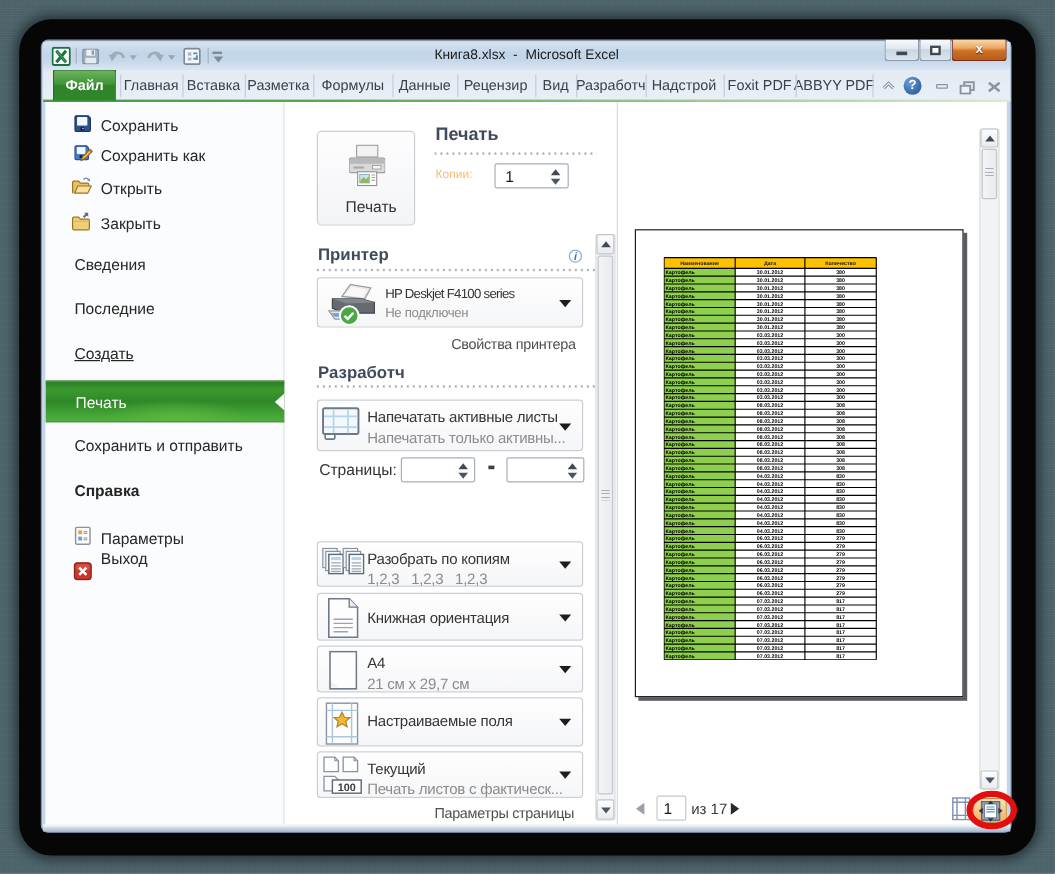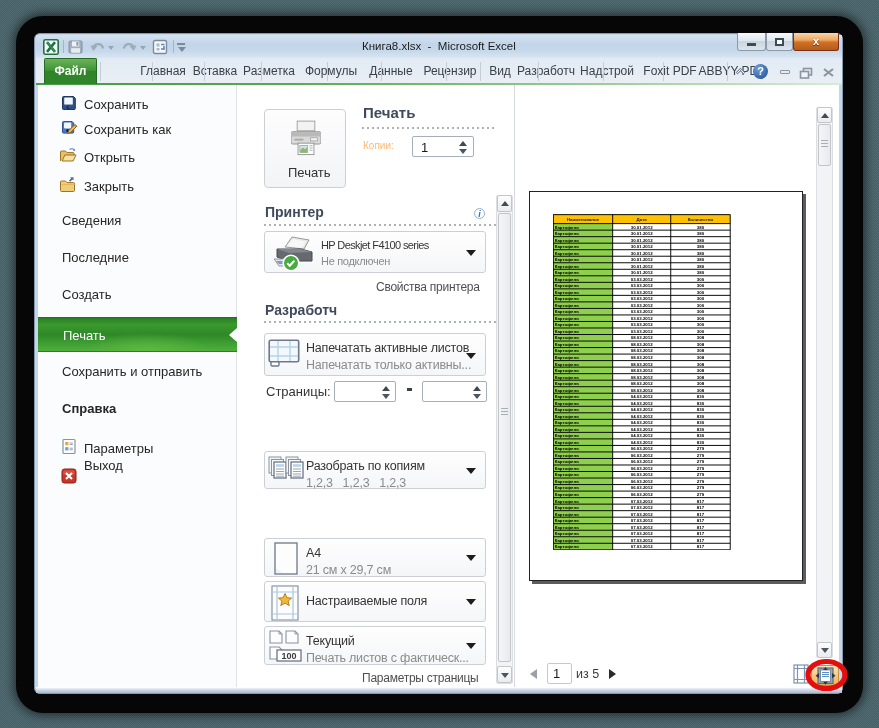--- a/index.html
+++ b/index.html
@@ -10,21 +10,21 @@
 #blackframe { left:16px; top:16px; width:847px; height:697px; background:#060606; border-radius:27px; box-shadow:0 0 9px 3px rgba(10,14,15,0.55); }
 #win { left:34px; top:33px; width:809px; height:661px; border-radius:6px; background:#c6d6e9; border:1px solid #8399b1; }
 #titlebar { left:36px; top:35px; width:806px; height:23px; background:linear-gradient(180deg,#d6e3f0 0%,#c2d5e9 40%,#c6d8ea 70%,#d9e6f3 100%); }
 #tabrow { left:36px; top:58px; width:806px; height:26px; background:linear-gradient(180deg,#e2eaf3,#e9eff5); }
 #greenline { left:36px; top:83px; width:806px; height:2px; background:linear-gradient(90deg,#4a9b46,#58a751 30%,#9fcf97 72%,#d9ebd5); }
 #content { left:38px; top:85px; width:801px; height:602px; background:#ffffff; }
 #bottomstrip { left:36px; top:687px; width:806px; height:6px; background:linear-gradient(180deg,#eef3f8 0%,#c9d5e2 45%,#a9bacb 100%); border-top:1px solid #fdfdfe; }
 
 .ttext { font-size:12px; color:#1c1c1c; }
 
-.tab { position:absolute; top:64px; font-size:12px; color:#3c414a; white-space:nowrap; text-align:center;margin-left:37px; }
+.tab { position:absolute; top:64px; font-size:12px; color:#3c414a; white-space:nowrap; text-align:center; }
 .tabsep { position:absolute; top:62px; width:1px; height:19px; background:#c5cdd8; }
 #filetab { left:44px; top:58px; width:53px; height:26px; background:linear-gradient(180deg,#6cb25c 0%,#3f9436 45%,#2e8427 50%,#30872b 100%); border:1px solid #256b21; border-bottom:none; border-radius:2px 2px 0 0; color:#fff; font-weight:bold; font-size:12px; text-align:center; line-height:25px; }
 
 #leftnav { left:38px; top:85px; width:199px; height:602px; background:#fbfcfd; border-right:1px solid #e2e5e8; }
 .navitem { position:absolute; font-size:13px; color:#262626; white-space:nowrap; }
 #printsel { left:38px; top:317px; width:199px; height:35px; background:radial-gradient(90px 26px at 55% 100%,#5cb83f 0%,rgba(92,184,63,0) 70%),linear-gradient(180deg,#2a7d24 0%,#3b9a2f 20%,#2f8827 50%,#41a134 80%,#4fae3c 100%); border-top:1px solid #256f20; border-bottom:1px solid #2c7d26; }
 #printsel .lbl { position:absolute; left:25px; top:10px; color:#ffffff; font-size:13px; }
 #printnotch { left:229px; top:327.5px; width:0; height:0; border-right:8px solid #ffffff; border-top:7px solid transparent; border-bottom:7px solid transparent; }
 
 .h1 { position:absolute; font-size:15px; font-weight:bold; color:#3f4b5c; }
@@ -175,21 +175,21 @@
     <rect x="2.2" y="2.2" width="11.6" height="5" rx="2" fill="#d95c4d" opacity="0.7"></rect>
     <path d="M5 5 l6 6 M11 5 l-6 6" stroke="#fff" stroke-width="2.1"></path>
   </svg>
 
   <div class="navitem" style="left:84px; top:97px;">Сохранить</div>
   <div class="navitem" style="left:84px; top:122px;">Сохранить как</div>
   <div class="navitem" style="left:84px; top:150px;">Открыть</div>
   <div class="navitem" style="left:84px; top:179px;">Закрыть</div>
   <div class="navitem" style="left:62px; top:213px;">Сведения</div>
   <div class="navitem" style="left:62px; top:250px;">Последние</div>
-  <div class="navitem" style="left:62px; top:287px;">Создать</div>
+  <div class="navitem" style="left:62px; top:287px;text-decoration:underline;">Создать</div>
   <div class="abs" id="printsel">
       <div class="lbl">Печать</div>
     </div>
   <div class="abs" id="printnotch"></div>
   <div class="navitem" style="left:62px; top:364px;">Сохранить и отправить</div>
   <div class="navitem" style="left:62px; top:401px;font-weight:bold;">Справка</div>
   <div class="navitem" style="left:84px; top:441px;">Параметры</div>
   <div class="navitem" style="left:84px; top:458px;">Выход</div>
 
   <div class="abs" style="left:264px; top:109px; width:82px; height:79px; background:linear-gradient(180deg,#fdfdfe,#f3f4f6); border:1px solid #ccd0d5; border-radius:4px;">
@@ -238,21 +238,21 @@
 
   <div class="h1" style="left:265px; top:302px; font-size:14px;">Разработч</div>
   <div class="dotline" style="left:264px; top:321px; width:233px;"></div>
 
   <div class="dd" style="top:333px; height:43px;">
     <svg style="position:absolute; left:3px; top:5px;" width="34" height="28" viewBox="0 0 34 28">
       <rect x="1.2" y="1.2" width="29.5" height="21.5" rx="1.5" fill="#f4f8fc" stroke="#6d7888" stroke-width="1.6"></rect>
       <path d="M10 2 V22 M22 2 V22 M2 8 H30 M2 17 H30" stroke="#b3d4ea" stroke-width="1.4"></path>
       <path d="M3 22.8 h8 v3 q0 1.2-1.2 1.2 h-5.6 q-1.2 0-1.2-1.2 Z" fill="#fdfefe" stroke="#6d7888" stroke-width="1.4"></path>
     </svg>
-    <div class="ddmain">Напечатать активные листов</div>
+    <div class="ddmain">Напечатать активные листы</div>
     <div class="ddsub">Напечатать только активны...</div>
     <div class="ddarr" style="top:19px;"></div>
   </div>
 
   <div class="abs" style="left:266px; top:384px; font-size:13px; color:#333;">Страницы:</div>
   <div class="abs" style="left:334px; top:381px; width:62px; height:21px; background:#fff; border:1px solid #a5aeb9; border-radius:2px;">
     <div class="tri-up" style="right:5px; top:4px;"></div>
     <div class="tri-dn" style="right:5px; top:12px;"></div>
   </div>
   <div class="abs" style="left:407px; top:388px; width:5px; height:2.5px; background:#3a4148;"></div>
@@ -277,20 +277,29 @@
         <rect x="6" y="6" width="12" height="16" fill="#fdfdfe" stroke="#5f6b7a" stroke-width="1.2"></rect>
         <rect x="8" y="8.2" width="8" height="2.6" fill="#b8d4e8"></rect>
         <path d="M8 13 h8 M8 15.5 h8 M8 18 h8 M8 20.2 h8" stroke="#9aa5b2" stroke-width="1"></path>
       </g>
     </svg>
     <div class="ddmain">Разобрать по копиям</div>
     <div class="ddsub">1,2,3&nbsp;&nbsp;&nbsp;1,2,3&nbsp;&nbsp;&nbsp;1,2,3</div>
     <div class="ddarr" style="top:16px;"></div>
   </div>
 
+  <div class="dd" style="top:494px; height:40px;">
+    <svg style="position:absolute; left:8px; top:3px;" width="26" height="34" viewBox="0 0 26 34">
+      <path d="M1 1 h17 l7 7 v25 h-24 Z" fill="#fdfdfe" stroke="#6d7888" stroke-width="1.3"></path>
+      <path d="M18 1 l0 7 l7 0" fill="#e9edf2" stroke="#6d7888" stroke-width="1.1"></path>
+      <path d="M5 18 h16 M5 21.5 h16 M5 25 h16 M5 28.5 h12" stroke="#9aa5b2" stroke-width="1.2"></path>
+    </svg>
+    <div class="ddmain" style="top:13px;">Книжная ориентация</div>
+    <div class="ddarr" style="top:17px;"></div>
+  </div>
 
   <div class="dd" style="top:538px; height:39px;">
     <svg style="position:absolute; left:9px; top:3px;" width="24" height="33" viewBox="0 0 24 33">
       <rect x="1" y="1" width="22" height="31" fill="#fdfdfe" stroke="#6d7888" stroke-width="1.3"></rect>
       <path d="M2 26 L2 31 L8 31 Z" fill="#eef1f5"></path>
     </svg>
     <div class="ddmain">A4</div>
     <div class="ddsub">21 см x 29,7 см</div>
     <div class="ddarr" style="top:16px;"></div>
   </div>
@@ -497,21 +506,21 @@
   <div class="sbbtn" style="left:817px; top:107px; height:16px;">
       <div class="tri-up" style="left:3px; top:5px;"></div>
     </div>
   <div class="sbthumb" style="left:818px; top:124px; height:42px;"></div>
   <div class="sbbtn" style="left:817px; top:642px; height:16px;">
       <div class="tri-dn" style="left:3px; top:5px;"></div>
     </div>
 
   <div class="abs" style="left:530px; top:669px; width:0; height:0; border-top:5px solid transparent; border-bottom:5px solid transparent; border-right:7px solid #9aa0a6;"></div>
   <div class="abs" style="left:547px; top:663px; width:25px; height:21px; background:#fff; border:1px solid #c4c9cf; border-radius:2px; font-size:13px; color:#1a1a1a; padding-left:5px; padding-top:2px;">1</div>
-  <div class="abs" style="left:576px; top:667px; font-size:12.5px; color:#3a3a3a;">из 5</div>
+  <div class="abs" style="left:576px; top:667px; font-size:12.5px; color:#3a3a3a;">из 17</div>
   <div class="abs" style="left:609px; top:669px; width:0; height:0; border-top:5px solid transparent; border-bottom:5px solid transparent; border-left:7px solid #2a2a2a;"></div>
 
   <svg class="abs" style="left:793px; top:664px;" width="16" height="20" viewBox="0 0 16 20">
     <rect x="1" y="1" width="14" height="18" fill="none" stroke="#7f94b3" stroke-width="1.2"></rect>
     <path d="M1 4.5 H15 M1 15.5 H15 M4.5 1 V19 M11.5 1 V19" stroke="#7f94b3" stroke-width="1.2"></path>
   </svg>
   <div class="abs" id="zoombtn" style="left:811px; top:665px; width:28px; height:21px; background:linear-gradient(180deg,#fce6b8,#f6c67f 55%,#f2b45c); border:1px solid #c08f45; border-radius:2px;">
     <svg style="position:absolute; left:3px; top:1px;" width="21" height="18" viewBox="0 0 21 18">
       <rect x="3" y="1" width="15" height="15.5" fill="#9aa7b6" stroke="#5f6b7a" stroke-width="1.2"></rect>
       <rect x="5.5" y="3" width="10" height="11.5" fill="#ffffff" stroke="#6d7888" stroke-width="0.8"></rect>

